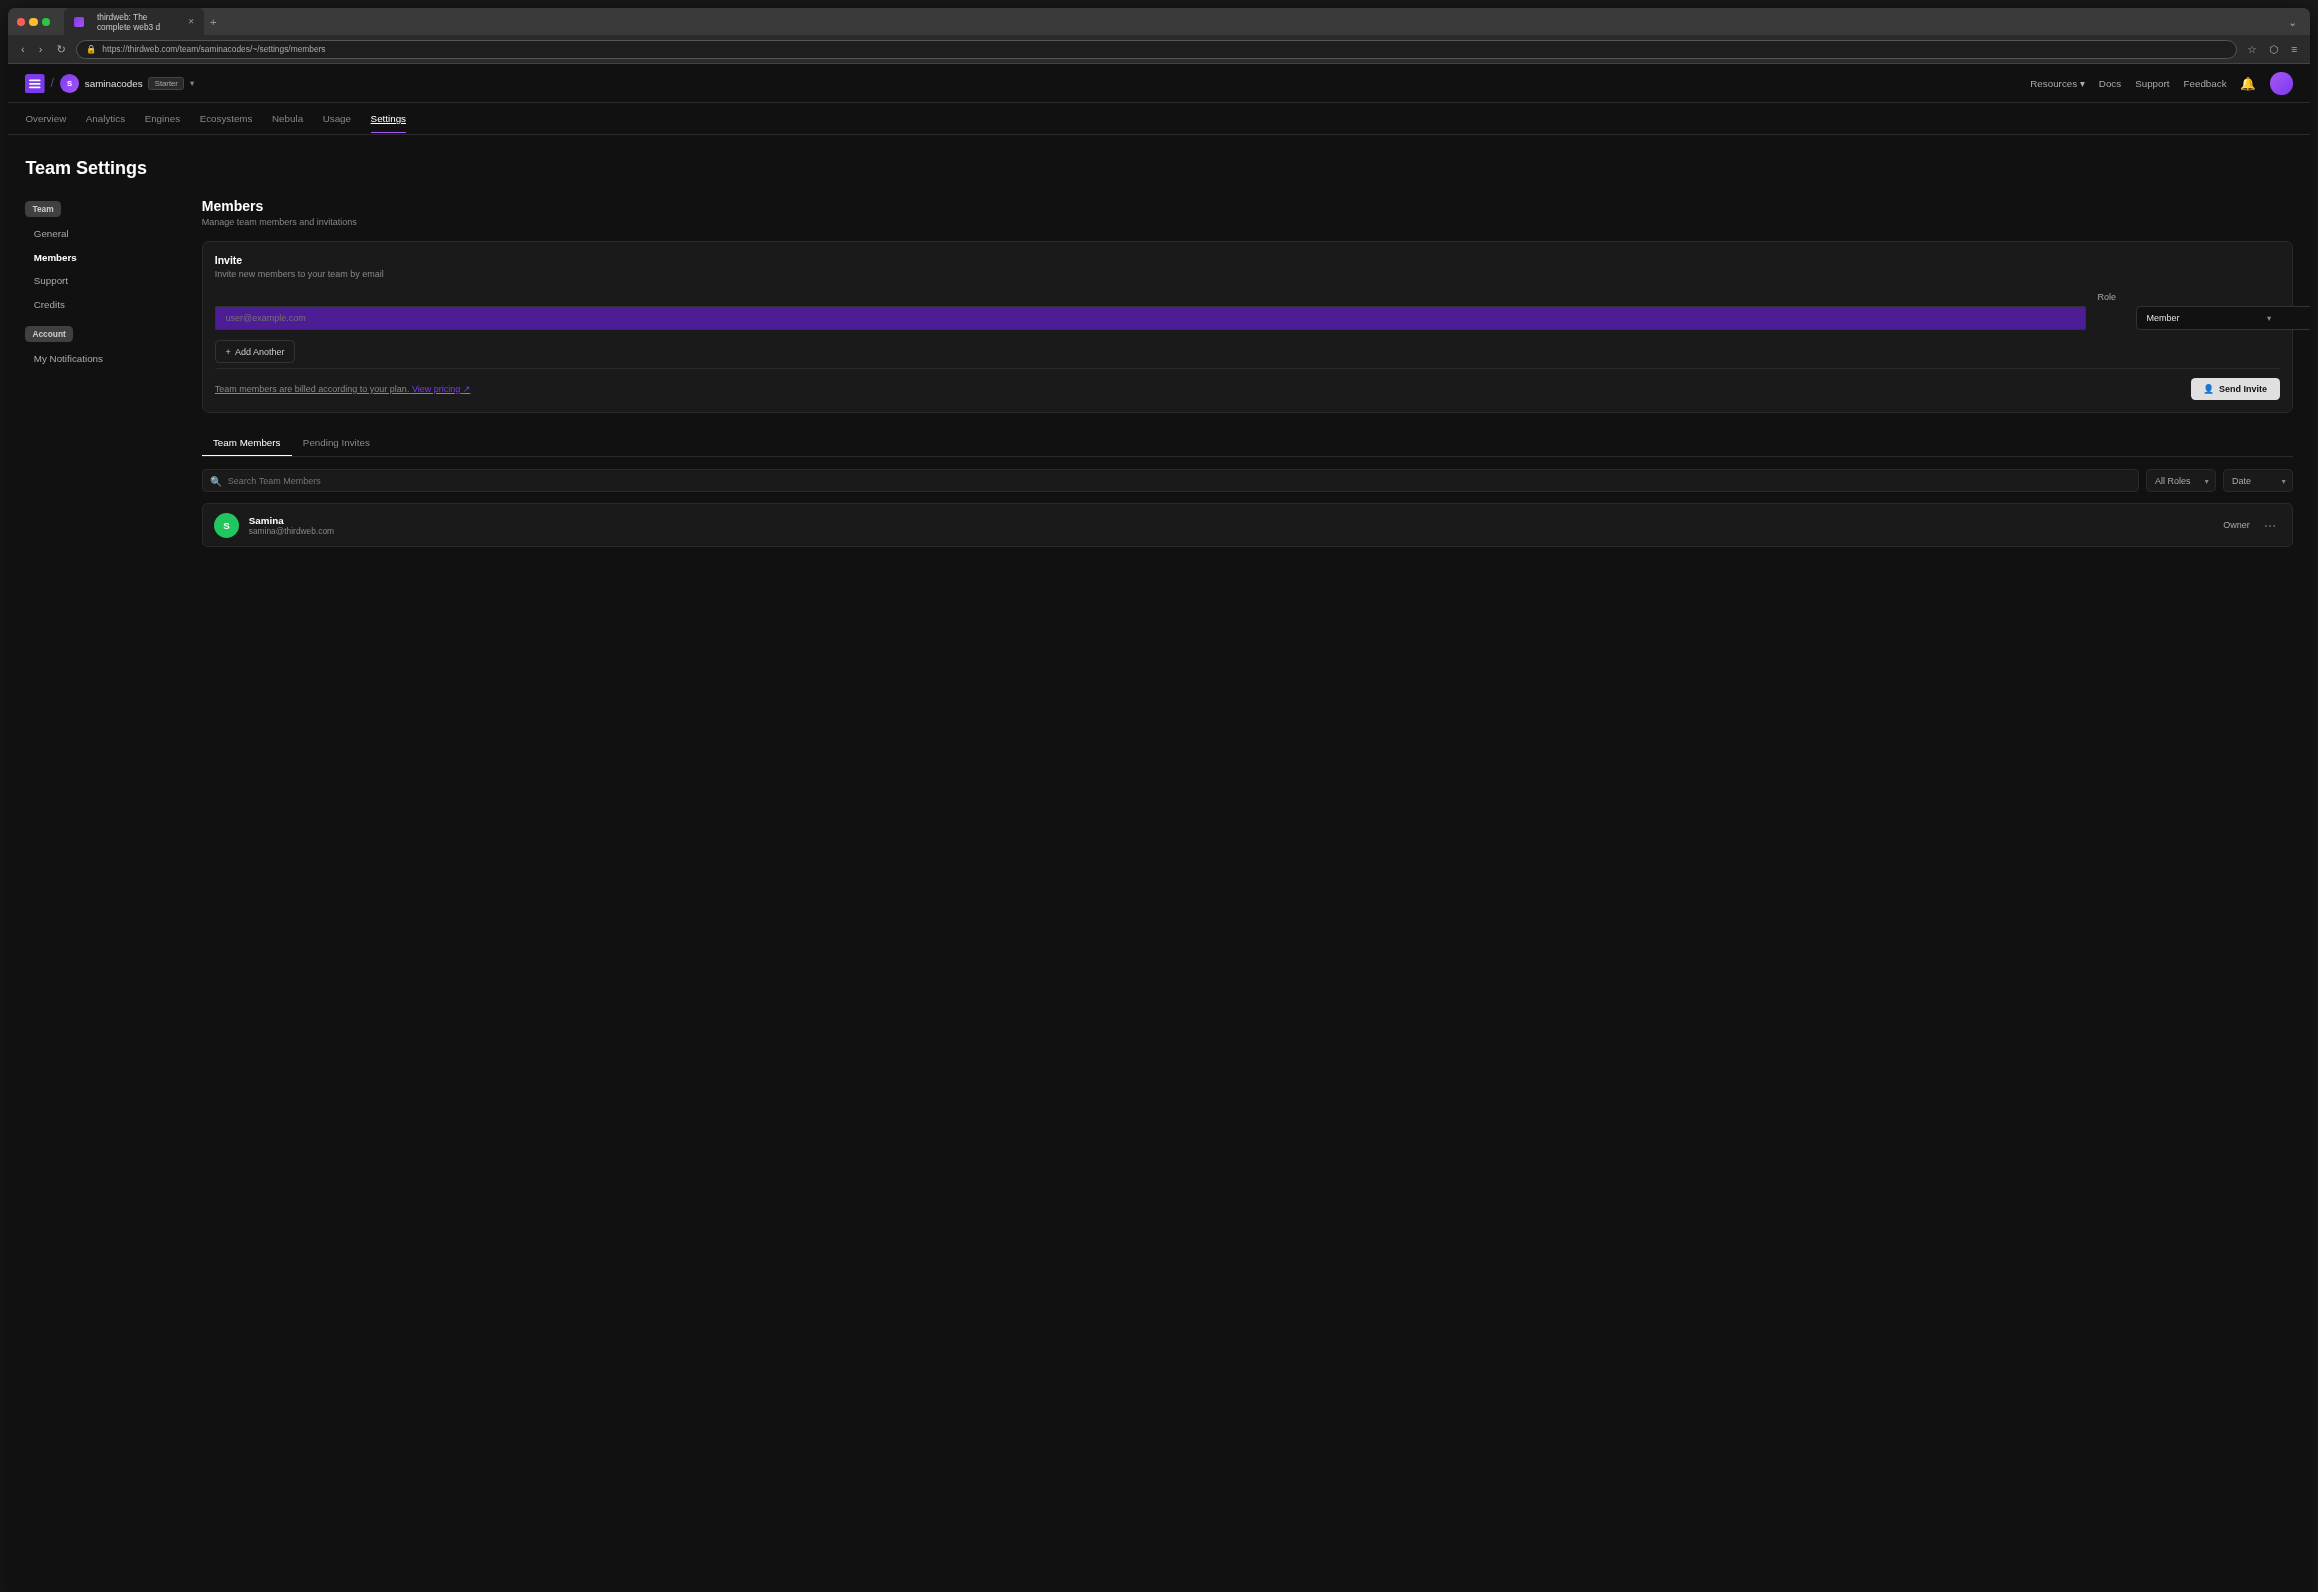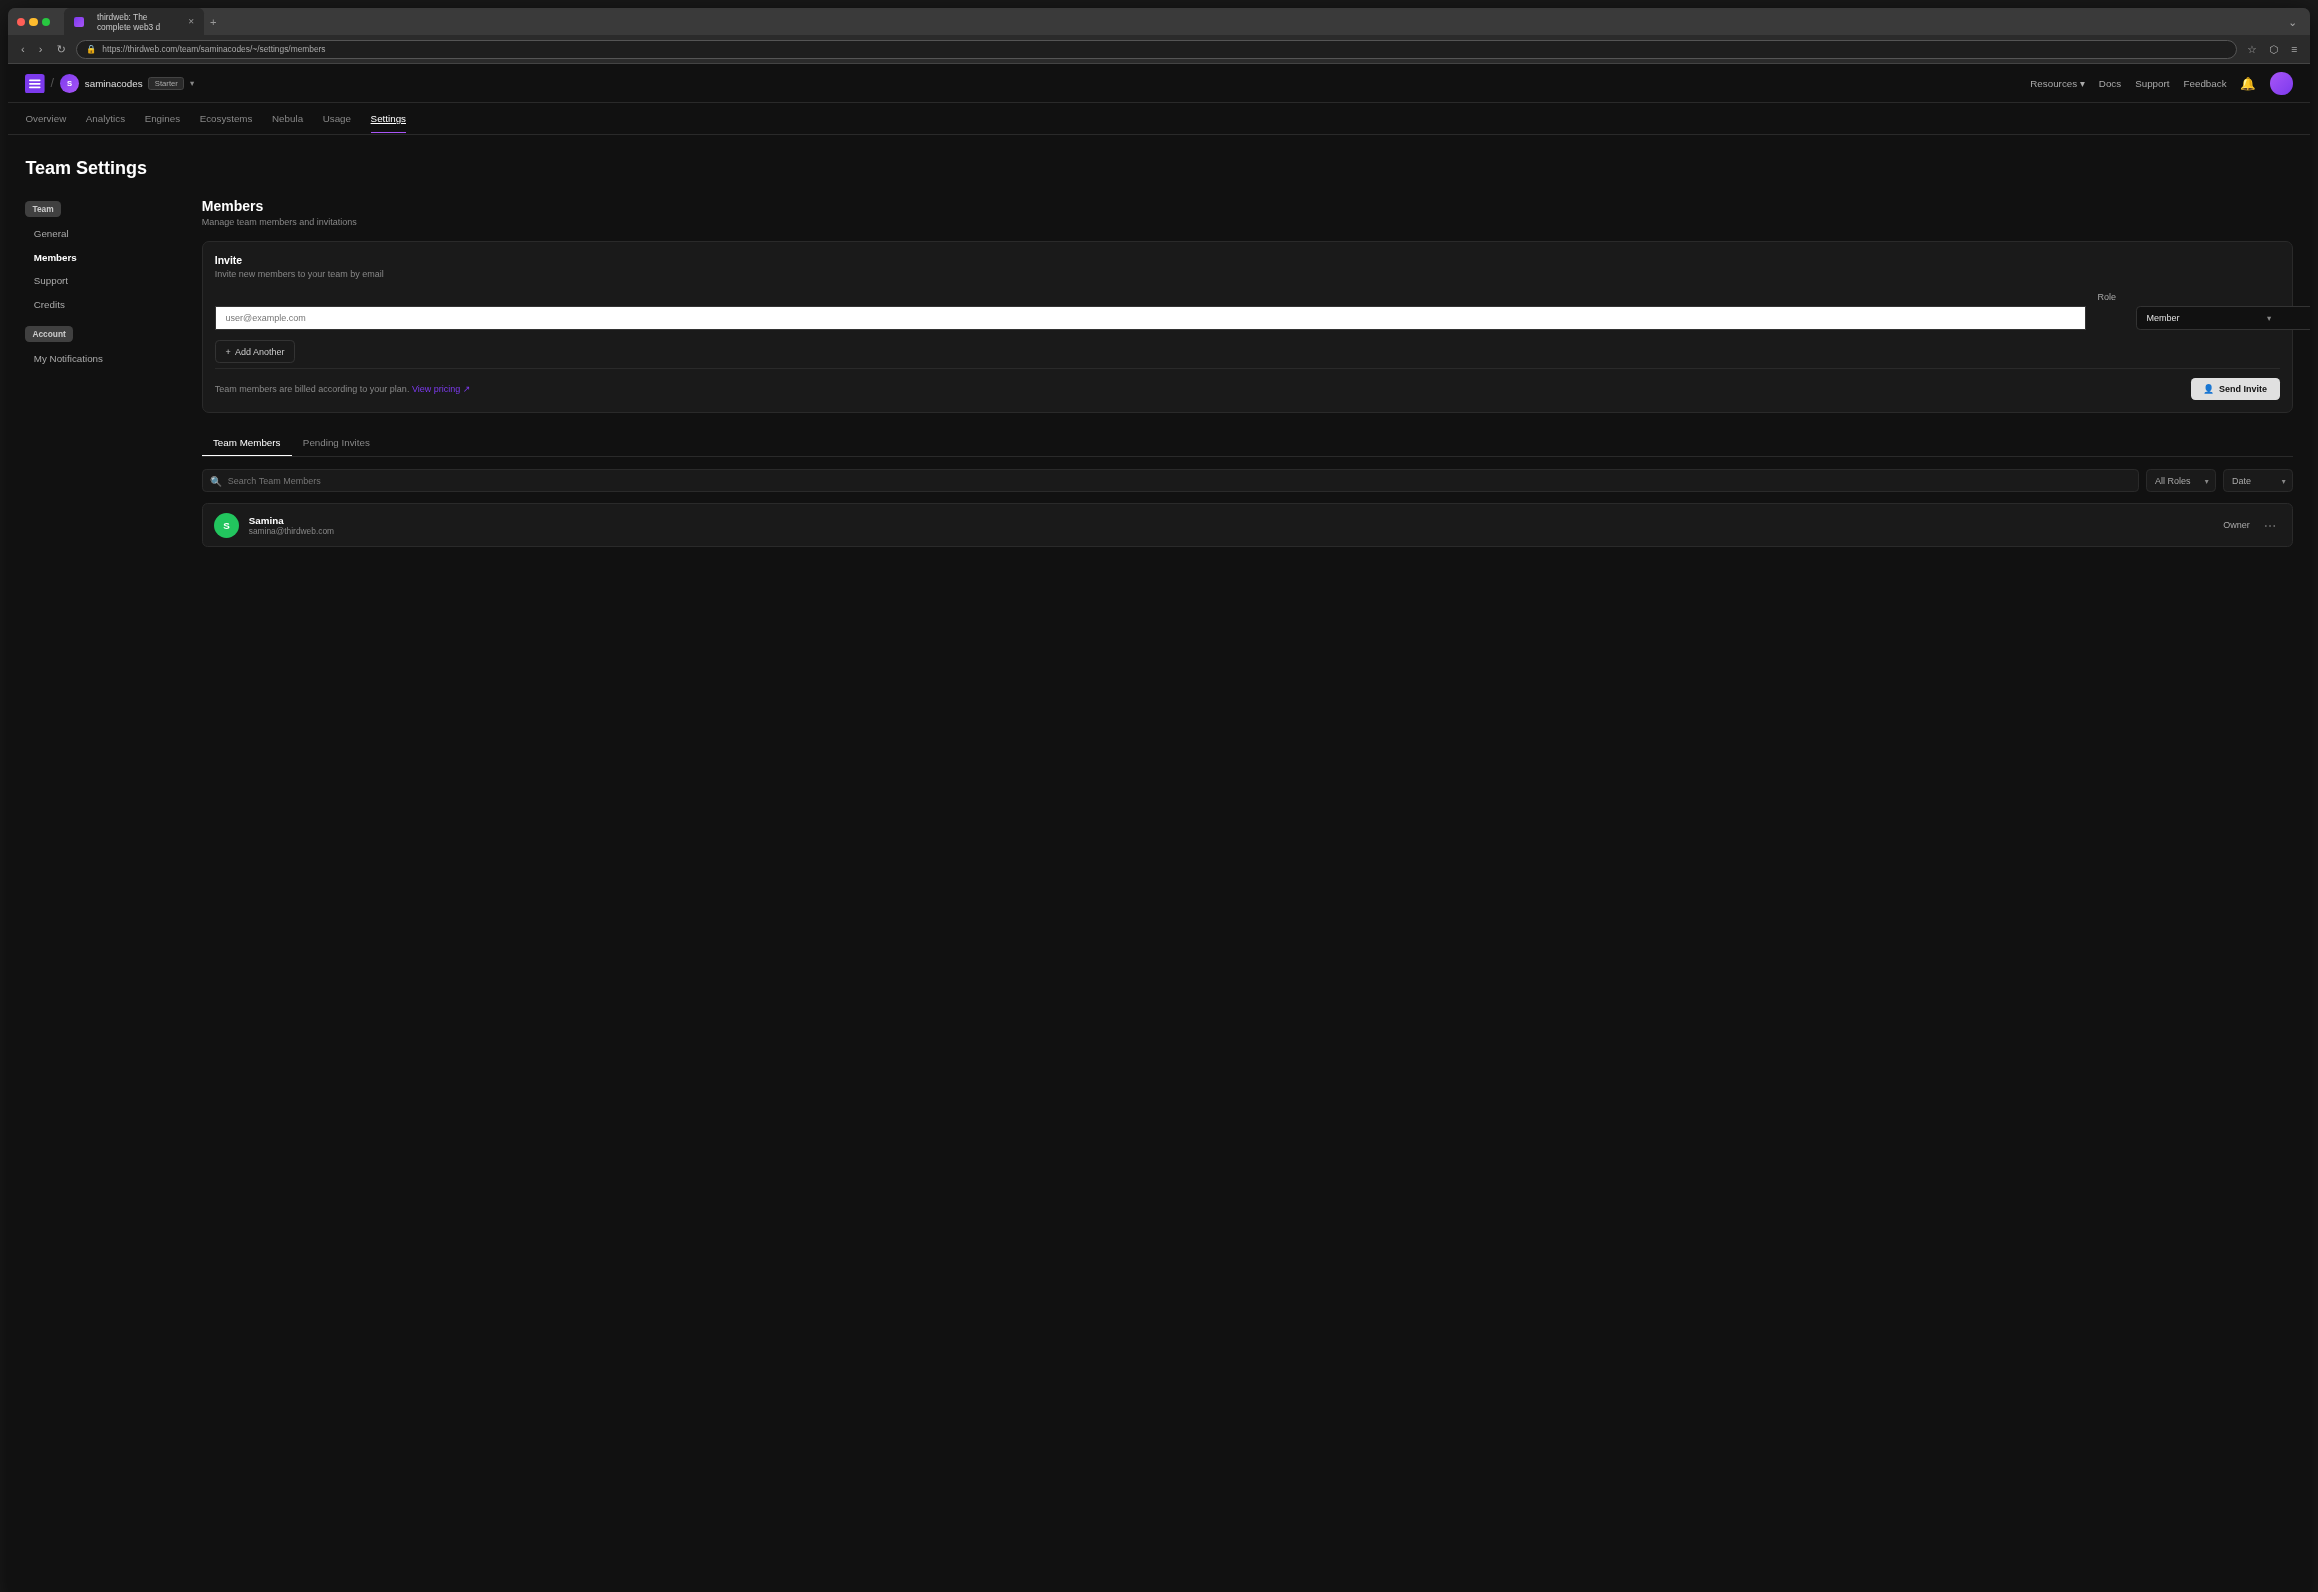--- a/index.html
+++ b/index.html
@@ -366,21 +366,21 @@
     .field-group.email-field { flex: 1; }
     .field-group.role-field { width: 182px; }
 
     .field-label {
       font-size: 9px;
       color: #aaa;
       font-weight: 500;
     }
 
     .field-input {
-      background: #ffffff;
+      background: #4c1d95;
       border: 0.7px solid #333;
       border-radius: 1px;
       padding: 6.3px 9.8px;
       font-size: 9px;
       color: #888;
       outline: none;
       width: 100%;
     }
 
     .field-select-wrapper {
@@ -429,20 +429,21 @@
       align-items: center;
       justify-content: space-between;
       padding-top: 9.8px;
       border-top: 0.7px solid #2a2a2a;
       margin-top: 4.2px;
     }
 
     .billing-note {
       font-size: 9px;
       color: #888;
+      text-decoration: underline;
     }
 
     .billing-link {
       color: #7c3aed;
       cursor: pointer;
       text-decoration: none;
     }
 
     .send-invite-btn {
       background: #e0e0e0;

